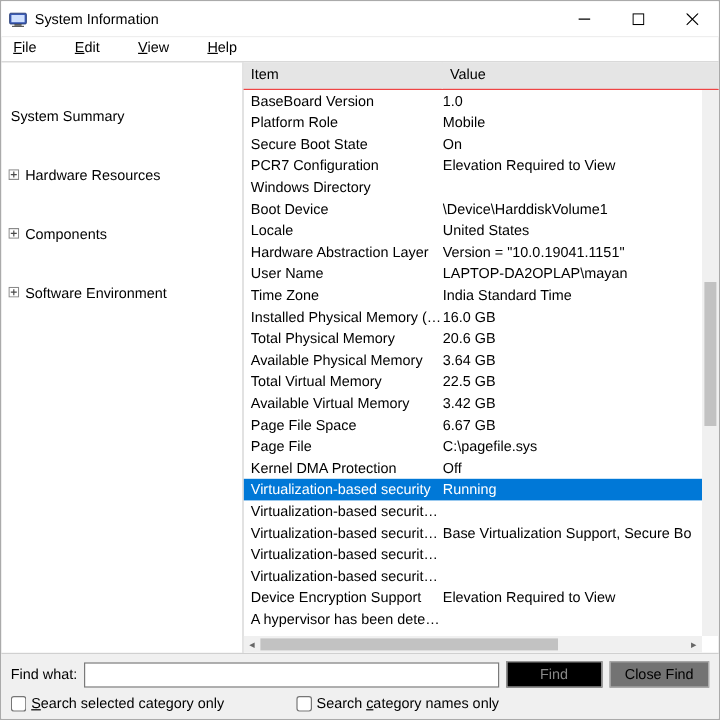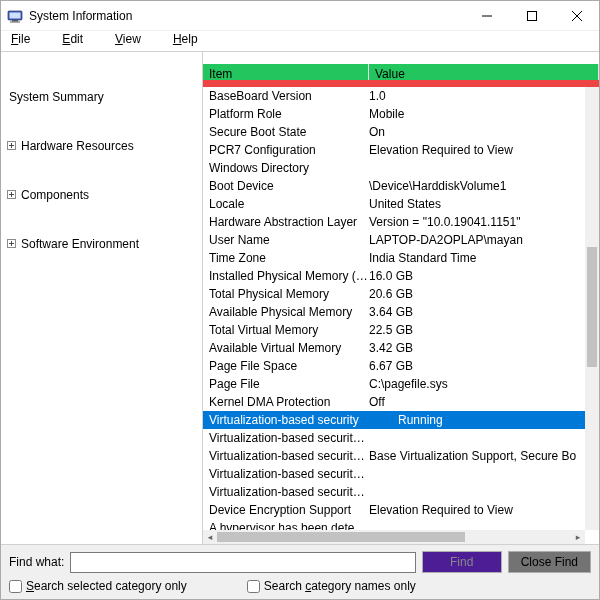--- a/index.html
+++ b/index.html
@@ -86,24 +86,23 @@
   .list-pane {
     flex: 1;
     display: flex;
     flex-direction: column;
     min-width: 0;
     position: relative;
   }
   .list-header {
     display: flex;
     height: 23px;
-    border-bottom: 7px solid #ef4444;
-    background: #22c55e;
+    border-bottom: 1px solid #ef4444;
+    background: #e5e5e5;
     flex: 0 0 auto;
-    margin-top: 12px;
   }
   .col-h {
     padding: 3px 8px 3px 6px;
     border-right: 1px solid #e5e5e5;
     cursor: default;
     white-space: nowrap;
   }
   .col-item-h { width: 166px; }
   .col-value-h { flex: 1; }
   .list-body {
@@ -130,21 +129,20 @@
   }
   .row .c-value {
     flex: 1;
     padding-left: 0px;
     overflow: hidden;
     text-overflow: clip;
   }
   .row.selected {
     background: #0078d7;
     color: #fff;
-    gap: 29px;
   }
   
   .vscroll {
     position: absolute;
     top: 0; right: 0; bottom: 14px;
     width: 14px;
     background: #f0f0f0;
   }
   .vscroll .thumb {
     position: absolute;
@@ -195,21 +193,21 @@
   }
   .btn {
     height: 22px;
     min-width: 80px;
     padding: 0 12px;
     border: 1px solid #adadad;
     background: #737373;
     font: inherit;
     cursor: default;
   }
-  .btn:disabled { color: #888; background: #4c1d95; }
+  .btn:disabled { color: #888; background: #000000; }
   .search-row2 {
     display: flex;
     gap: 60px;
     align-items: center;
   }
   .chk {
     display: inline-flex;
     align-items: center;
     gap: 4px;
     cursor: default;

